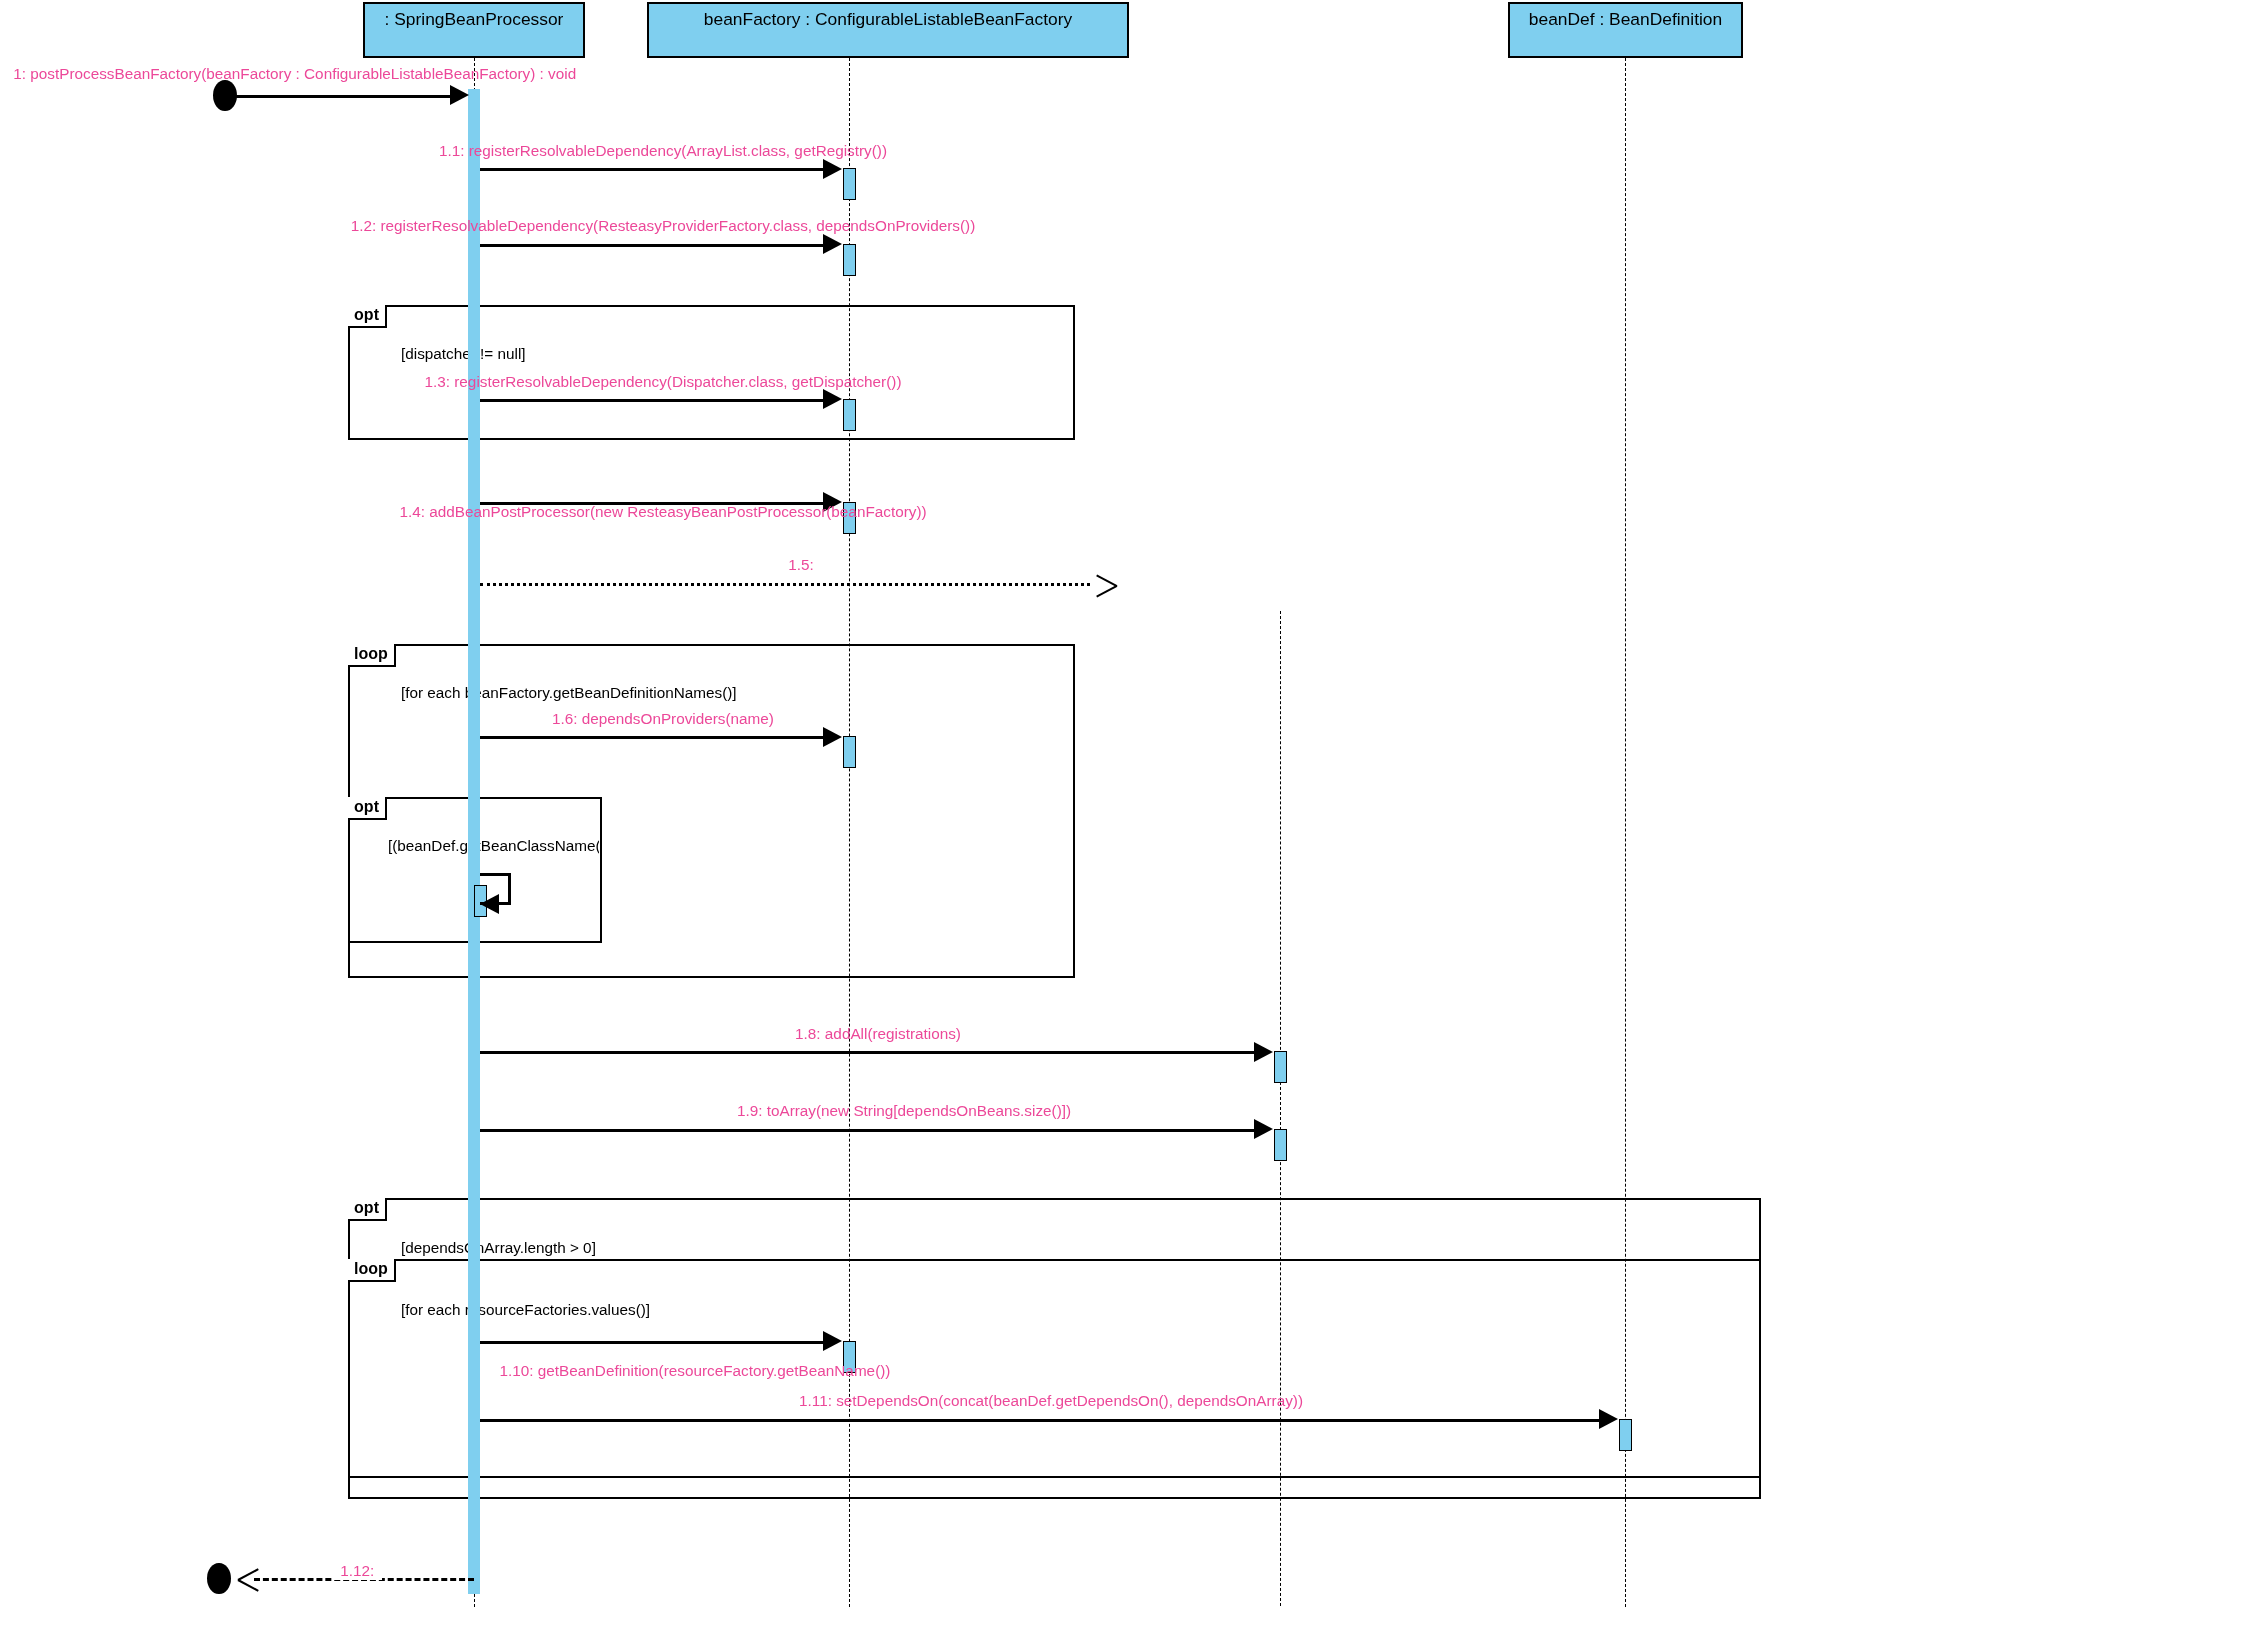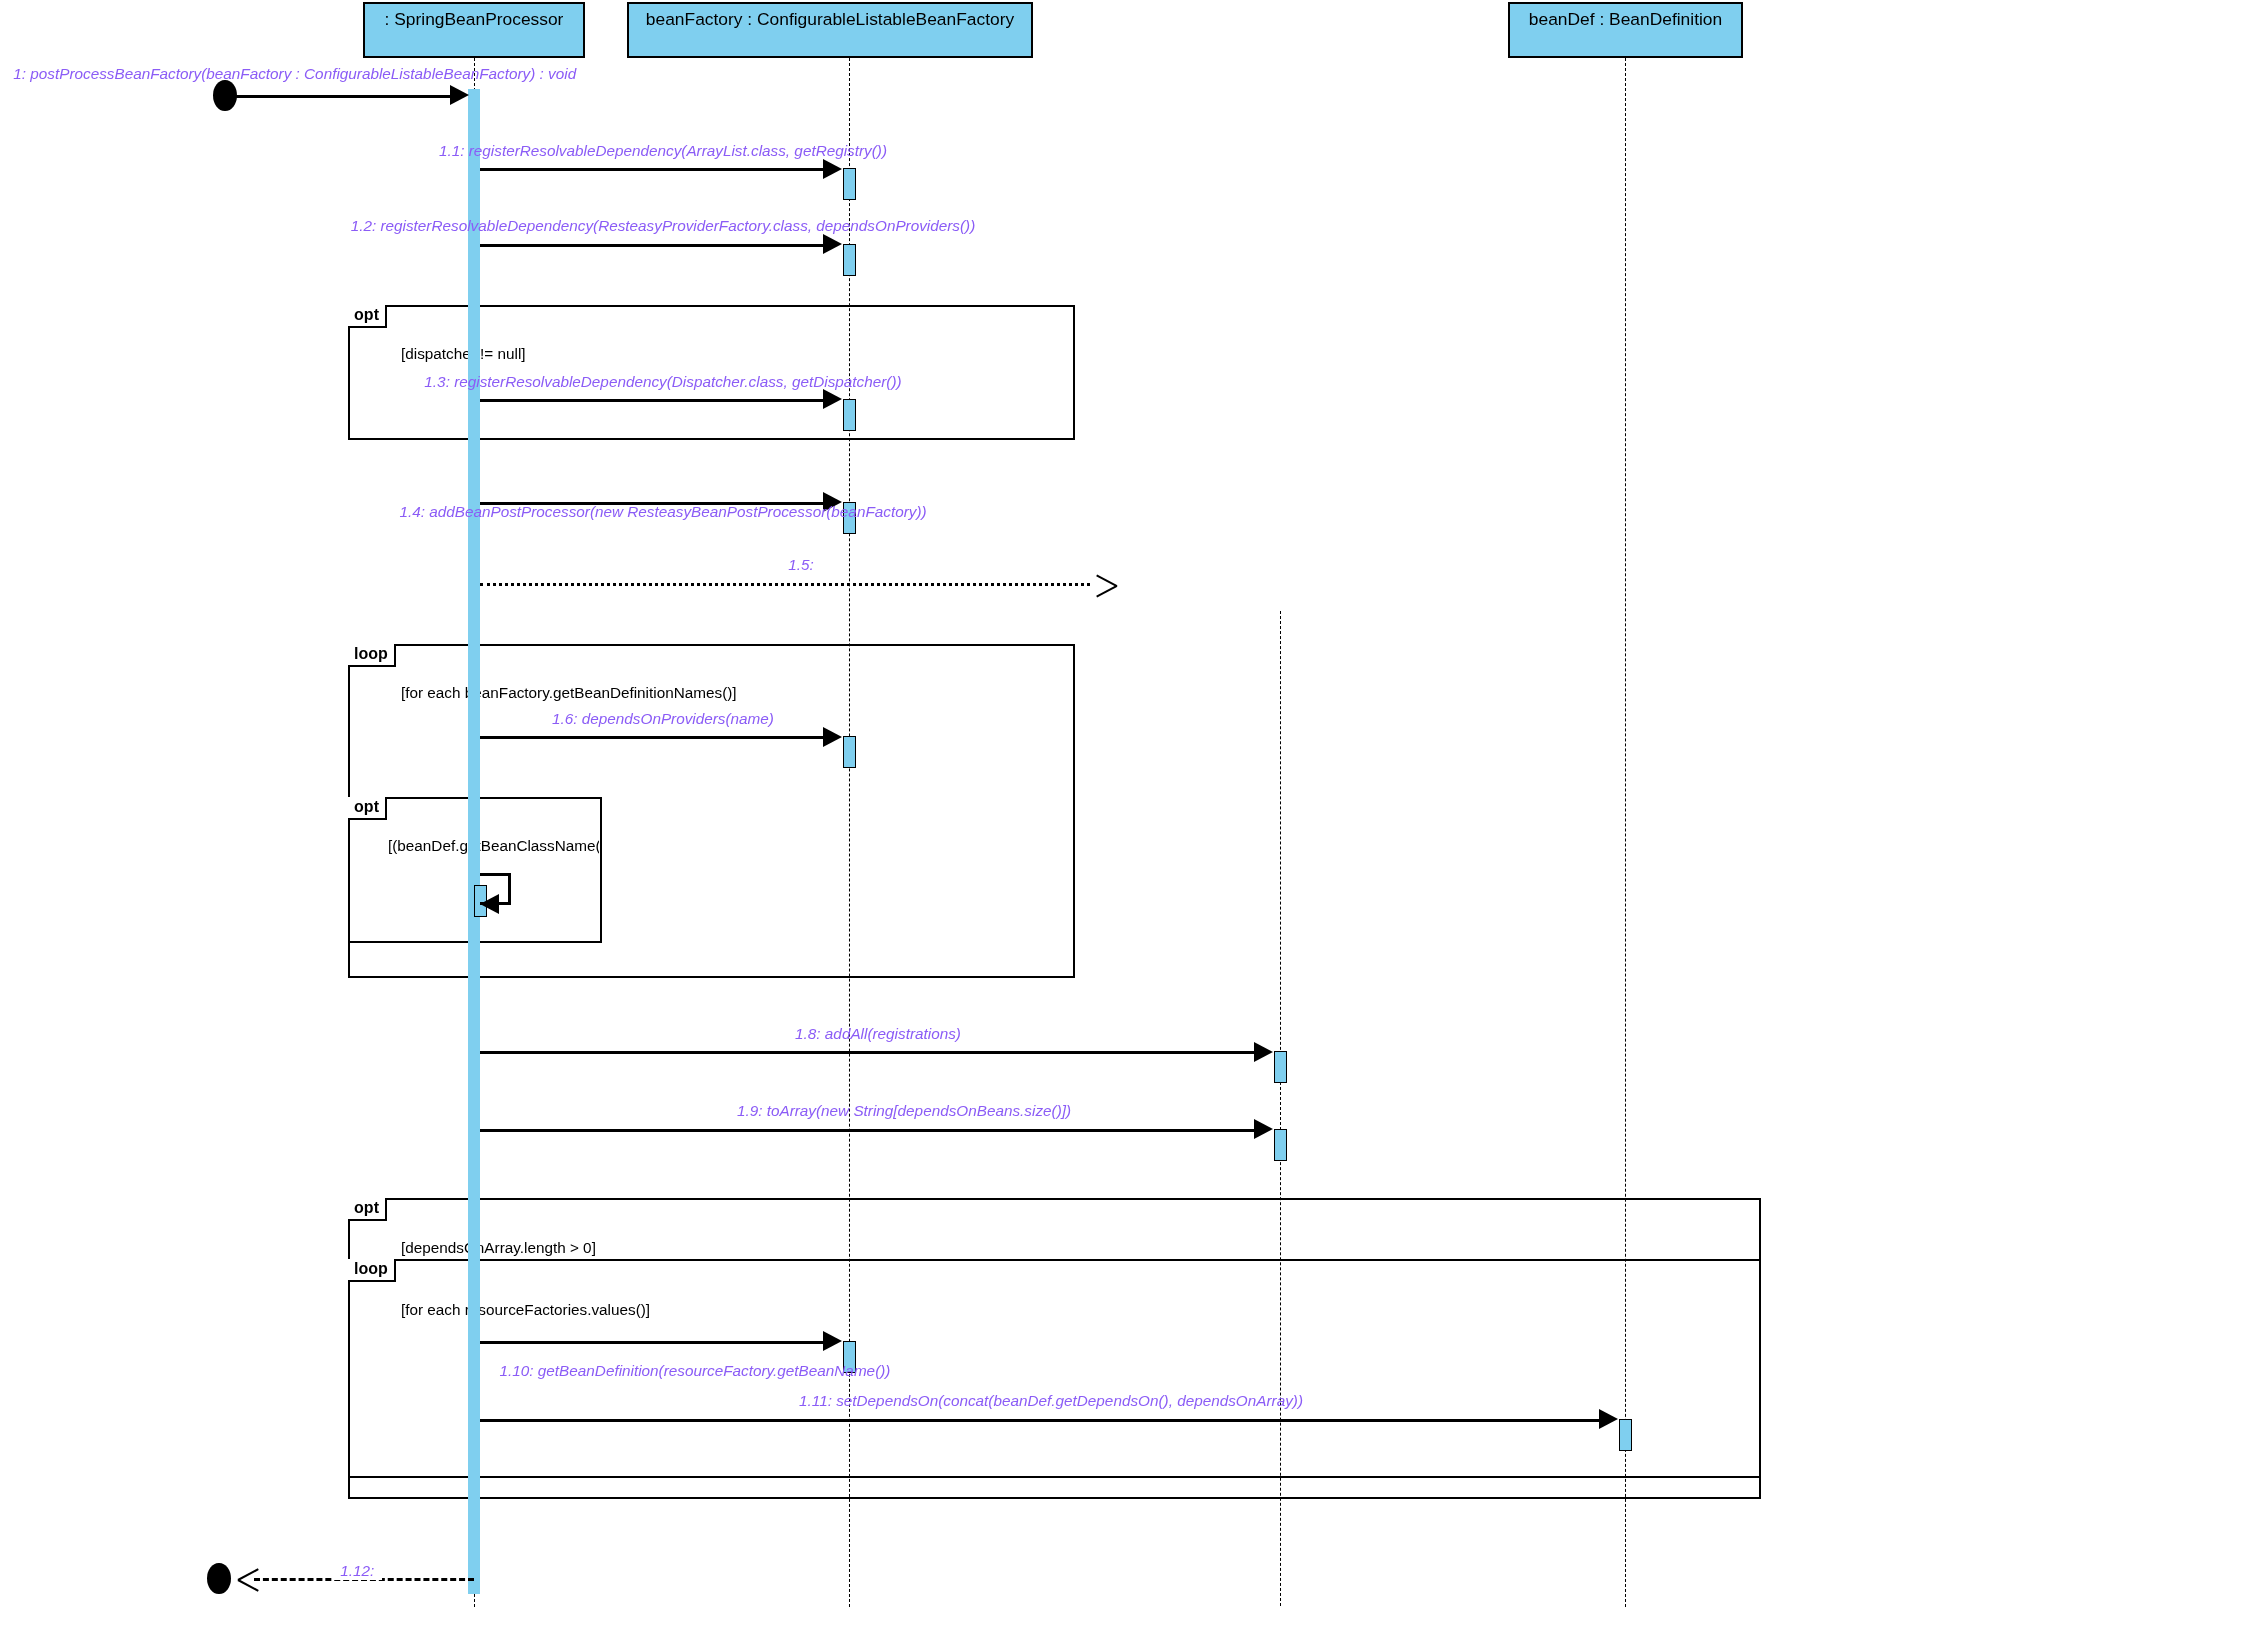--- a/index.html
+++ b/index.html
@@ -82,24 +82,23 @@
   .arrowopen.left .a1,.arrowopen.left .a2{
     left:auto;right:0;
     transform-origin:0% 50%;
   }
   .arrowopen.left .a1{transform:rotate(28deg);}
   .arrowopen.left .a2{transform:rotate(-28deg);}
   
   .msg-label{
     position:absolute;
     font-size:15.3px;
-    color:#8b5cf6;
+    color:#ec4899;
     white-space:nowrap;
     font-family:"Liberation Sans", sans-serif;
-    font-style:italic;
   }
   .msg-label.ctr{transform:translateX(-50%);}
   
   .ball{
     position:absolute;
     width:23.5px;height:31px;
     background:#000000;
     border-radius:50%;
   }
   
@@ -151,21 +150,21 @@
   }
 </style>
 </head>
 <body>
 
 <div id="canvas">
 
   <div class="lifeline-head" style="left:363px;top:1.5px;width:222px;height:56px;">
     <span>: SpringBeanProcessor</span>
   </div>
-  <div class="lifeline-head" style="left:627px;top:1.5px;width:406px;height:56px;">
+  <div class="lifeline-head" style="left:647px;top:1.5px;width:482px;height:56px;">
     <span>beanFactory : ConfigurableListableBeanFactory</span>
   </div>
   <div class="lifeline-head" style="left:1508px;top:1.5px;width:235px;height:56px;">
     <span>beanDef : BeanDefinition</span>
   </div>
 
   <div class="lifeline" style="left:474px;top:58px;height:1549px;"></div>
   <div class="lifeline" style="left:849px;top:58px;height:1549px;"></div>
   <div class="lifeline" style="left:1280px;top:611px;height:995px;"></div>
   <div class="lifeline" style="left:1625px;top:58px;height:1549px;"></div>

